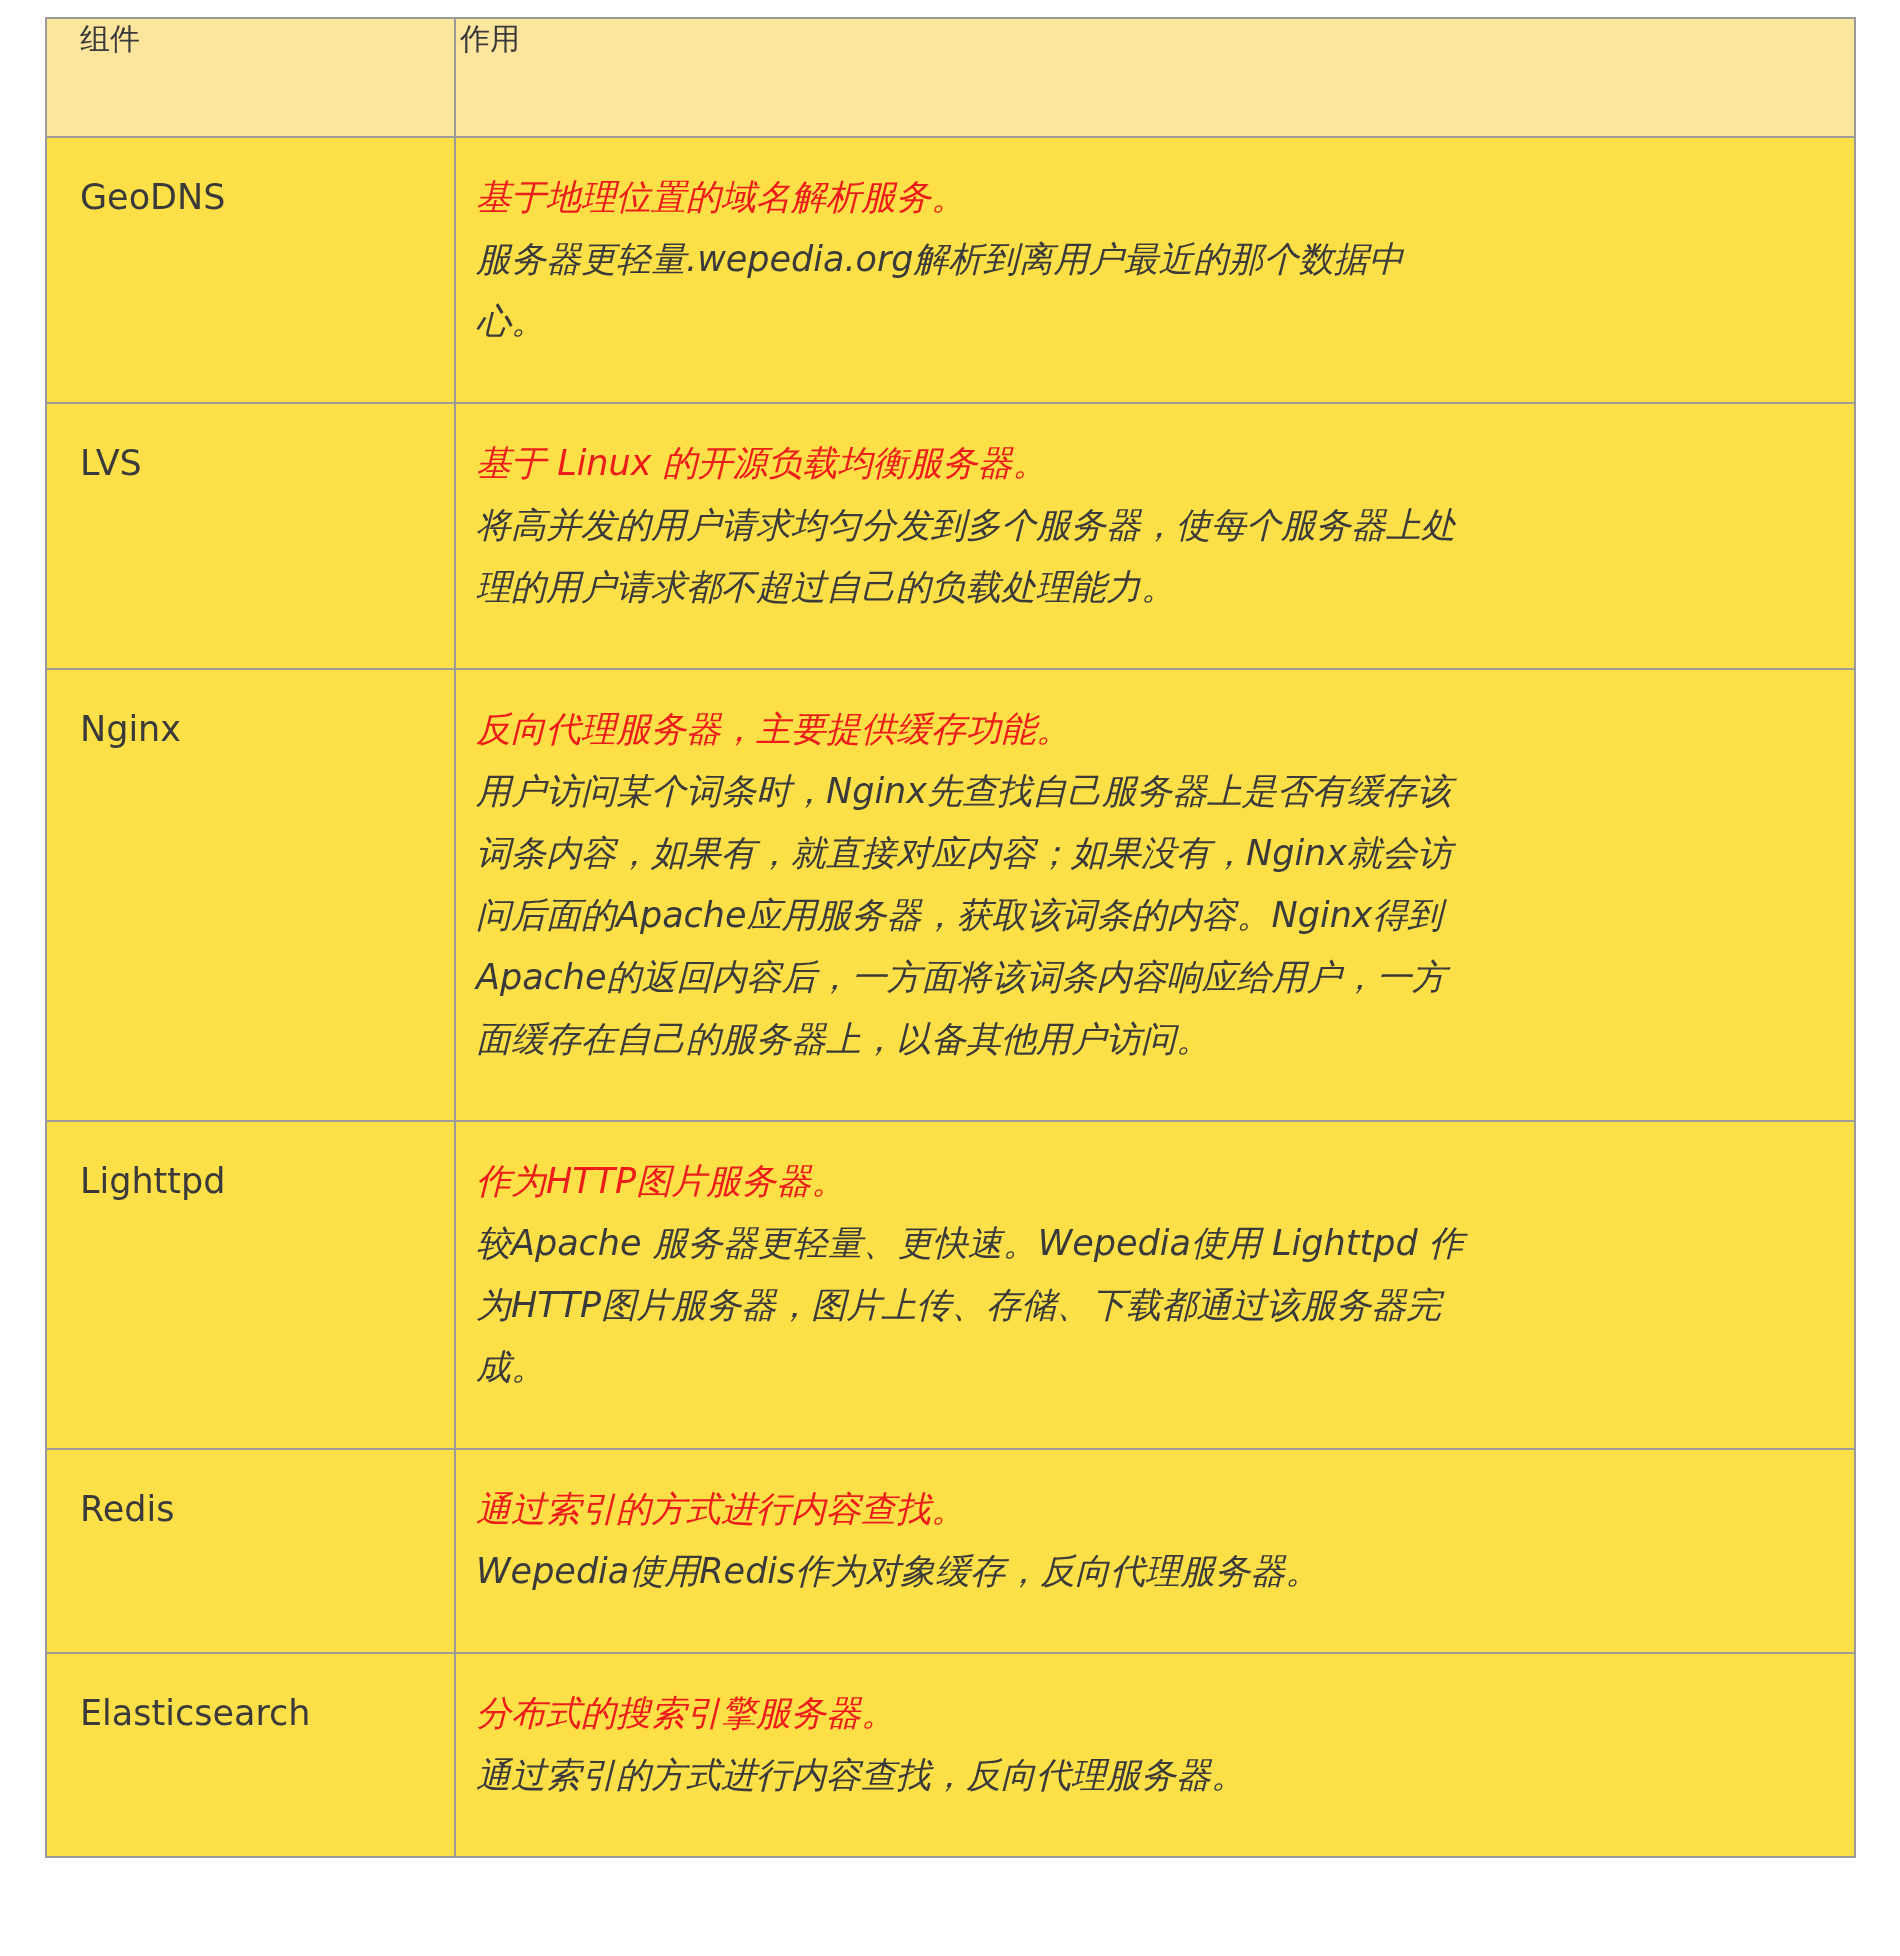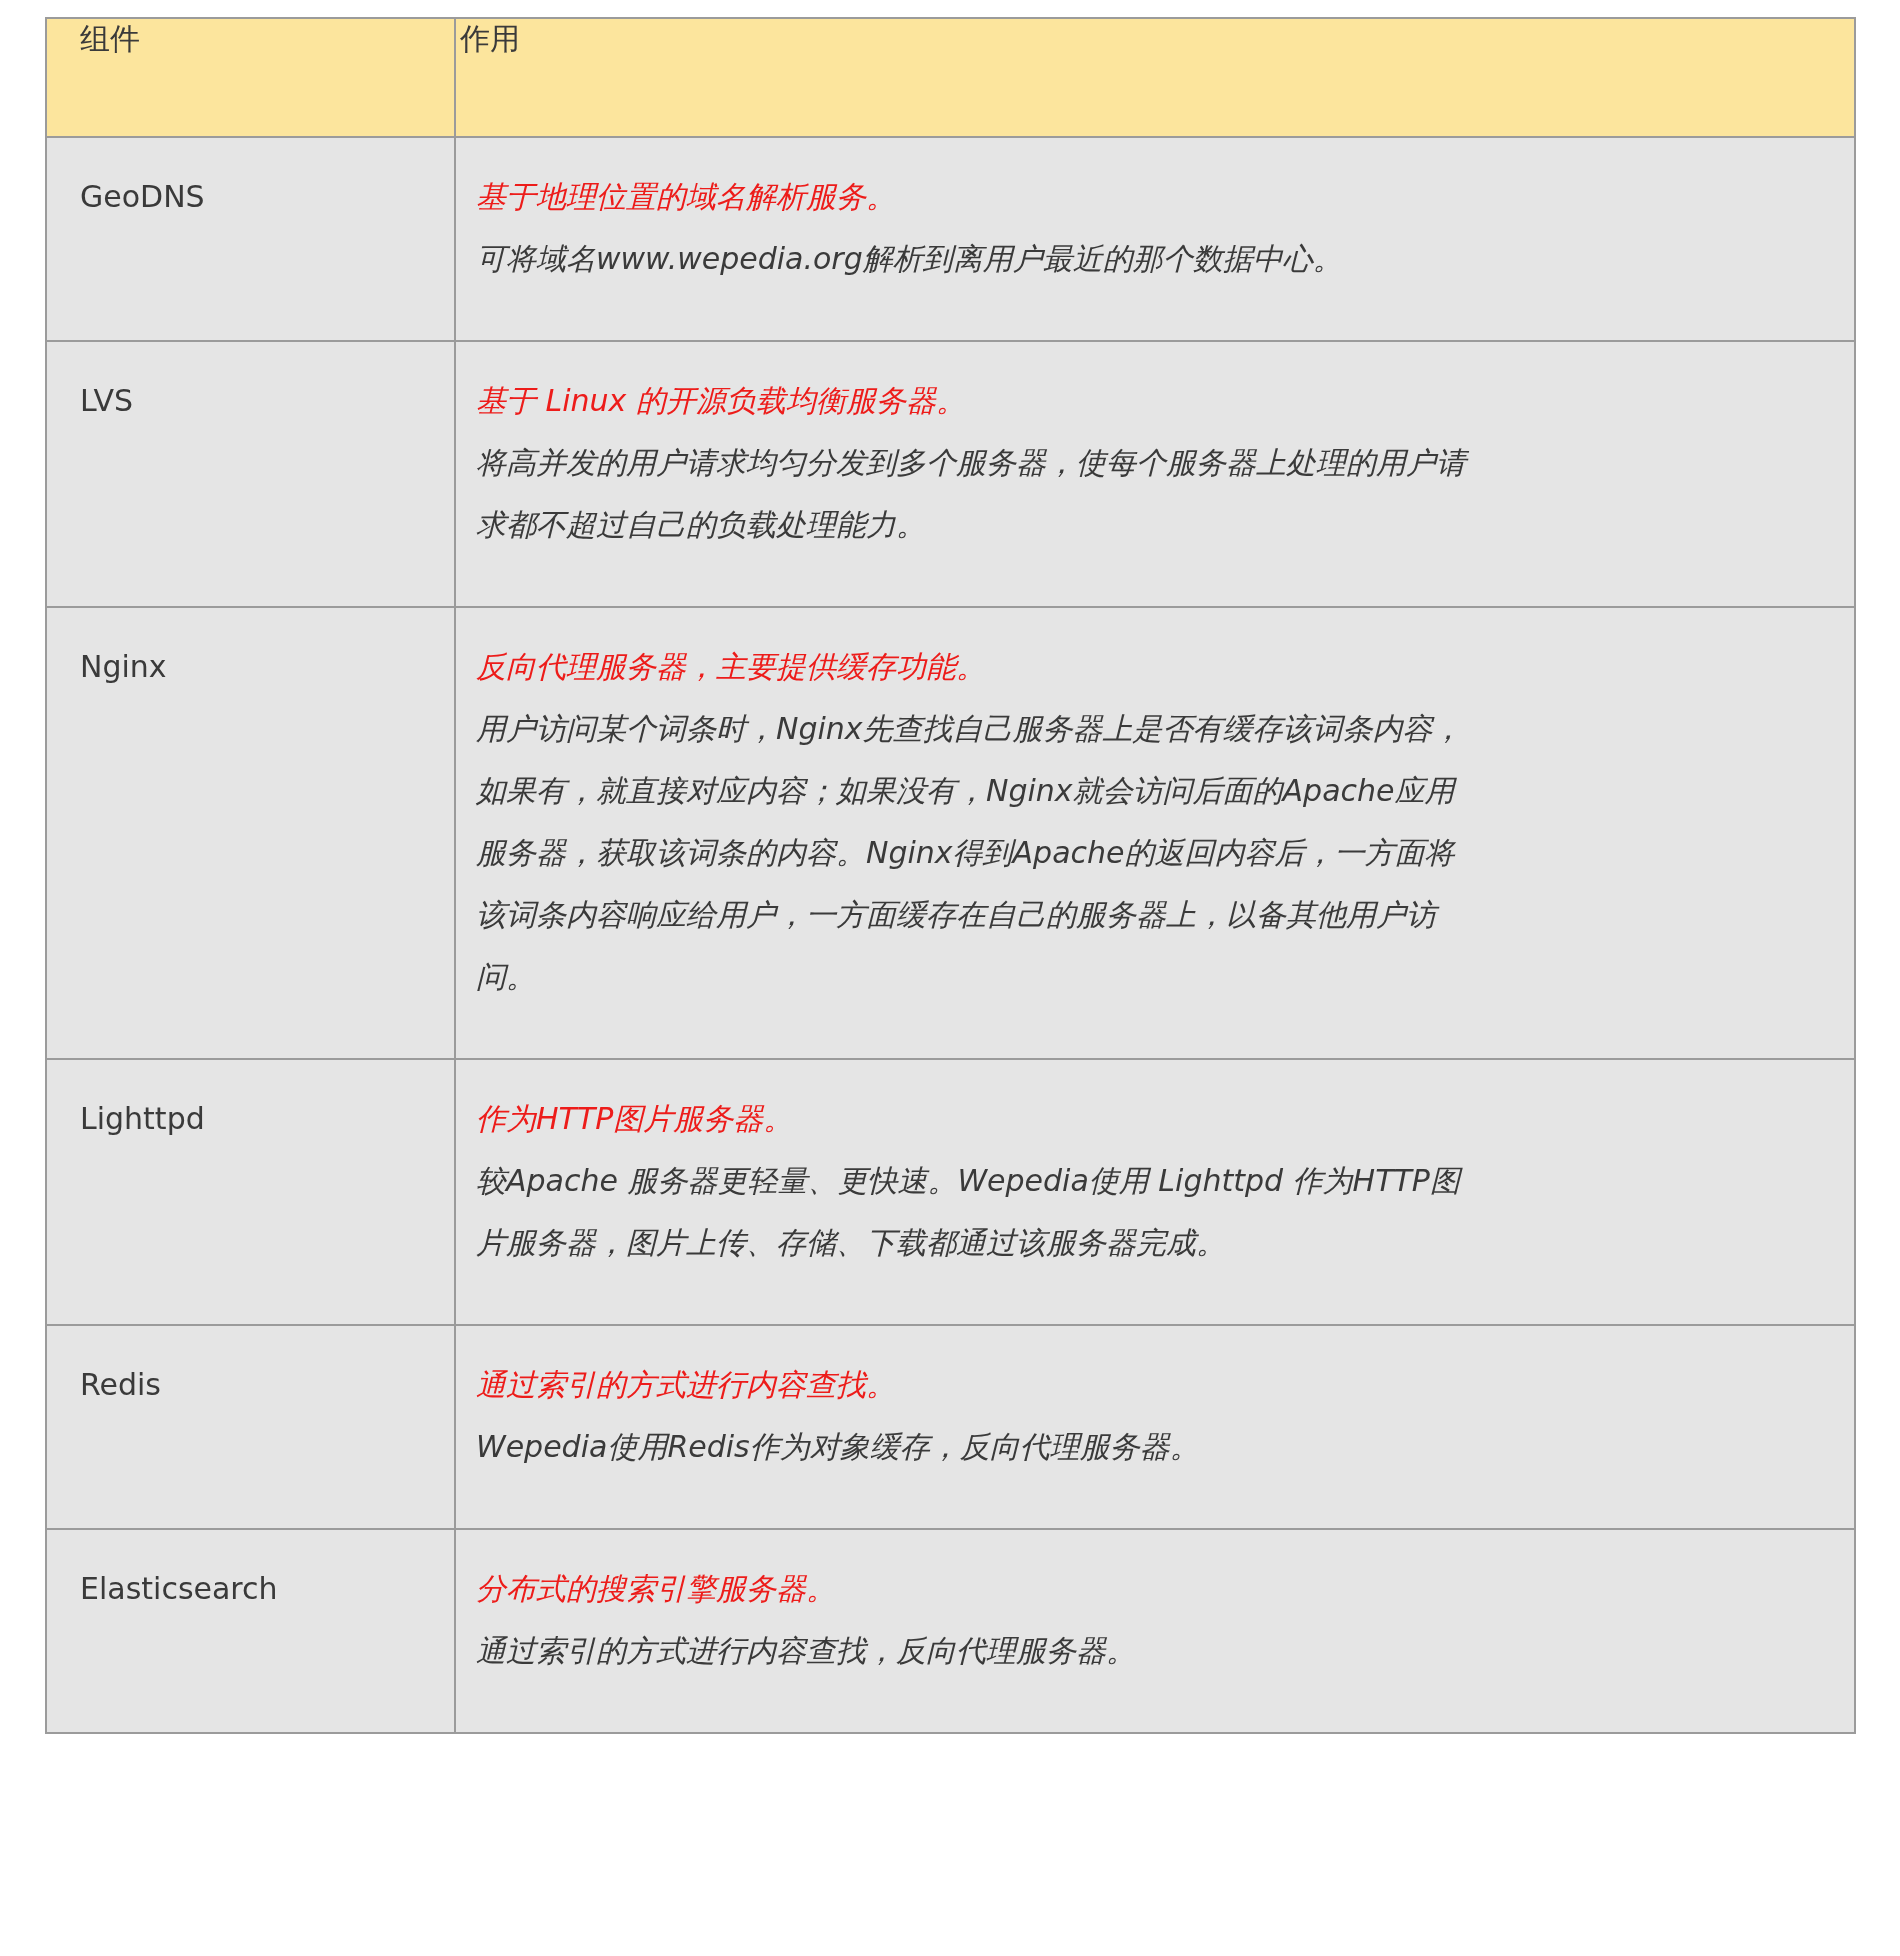--- a/index.html
+++ b/index.html
@@ -32,23 +32,23 @@
     background: #fce59d;
     color: #3a3a3a;
     font-size: 30px;
     font-weight: 400;
     height: 119px;
     vertical-align: middle;
     padding: 0 0 0 33px;
   }
   thead th.h-role { padding-left: 4px; }
   tbody td {
-    background: #e5e5e5;
+    background: #fde047;
     color: #3a3a3a;
-    font-size: 30px;
+    font-size: 35px;
     line-height: 62px;
     font-weight: 400;
   }
   td.component-cell {
     padding: 28px 20px 50px 33px;
   }
   td.role-cell {
     padding: 28px 381px 50px 20px;
     font-style: italic;
   }
@@ -72,21 +72,21 @@
       <tr>
         <th class="h-component">组件</th>
         <th class="h-role">作用</th>
       </tr>
     </thead>
     <tbody>
       <tr>
         <td class="component-cell">GeoDNS</td>
         <td class="role-cell">
           <div class="role-summary">基于地理位置的域名解析服务。</div>
-          <div class="role-detail">可将域名www.wepedia.org解析到离用户最近的那个数据中心。</div>
+          <div class="role-detail">服务器更轻量.wepedia.org解析到离用户最近的那个数据中心。</div>
         </td>
       </tr>
       <tr>
         <td class="component-cell">LVS</td>
         <td class="role-cell">
           <div class="role-summary">基于 Linux 的开源负载均衡服务器。</div>
           <div class="role-detail">将高并发的用户请求均匀分发到多个服务器，使每个服务器上处理的用户请求都不超过自己的负载处理能力。</div>
         </td>
       </tr>
       <tr>

